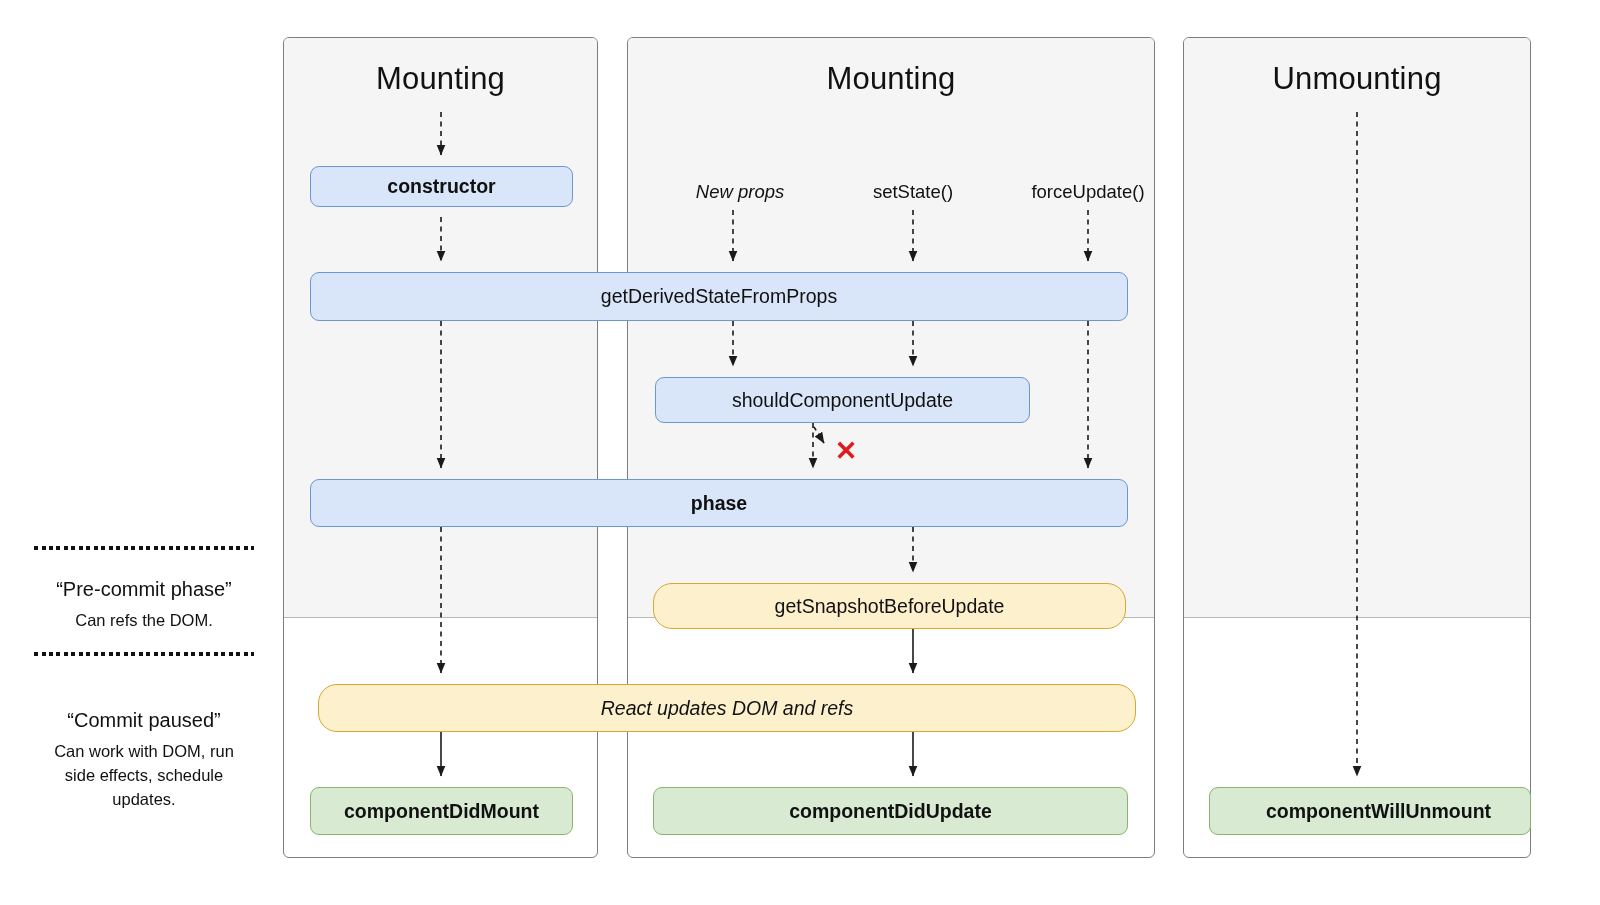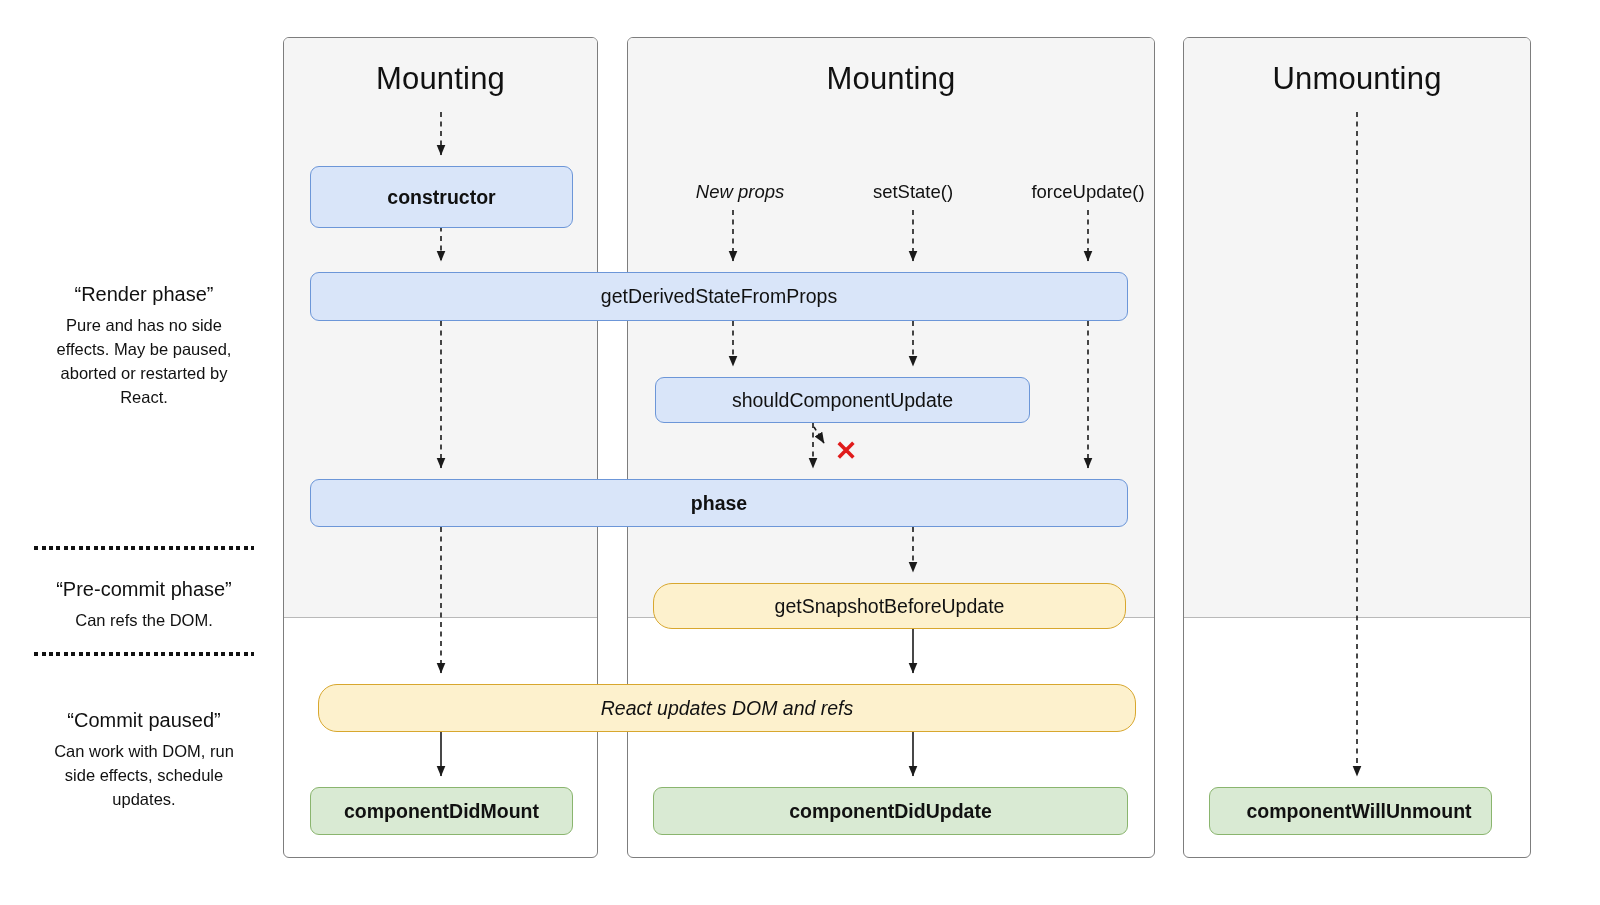--- a/index.html
+++ b/index.html
@@ -97,29 +97,29 @@
     font-size: 19.5px;
     z-index: 4;
     white-space: nowrap;
   }
   .node-blue   { background: #d9e5f9; border-color: #6c96d8; }
   .node-yellow { background: #fdf1cd; border-color: #d8a72e; border-radius: 19px; }
   .node-green  { background: #d9ead3; border-color: #8ab56e; }
   .bold   { font-weight: 700; }
   .italic { font-style: italic; }
 
-  .n-constructor  { left: 310px;  top: 166px; width: 263px; height: 62px; }
+  .n-constructor  { left: 310px;  top: 166px; width: 263px; height: 41px; }
   .n-gdsfp        { left: 310px;  top: 272px; width: 818px; height: 49px; }
   .n-scu          { left: 655px;  top: 377px; width: 375px; height: 46px; }
   .n-render       { left: 310px;  top: 479px; width: 818px; height: 48px; }
   .n-gsbu         { left: 653px;  top: 583px; width: 473px; height: 46px; }
   .n-react-updates{ left: 318px;  top: 684px; width: 818px; height: 48px; }
   .n-cdm          { left: 310px;  top: 787px; width: 263px; height: 48px; }
   .n-cdu          { left: 653px;  top: 787px; width: 475px; height: 48px; }
-  .n-cwu          { left: 1209px; top: 787px; width: 283px; height: 48px; padding-left: 17px; }
+  .n-cwu          { left: 1209px; top: 787px; width: 322px; height: 48px; padding-left: 17px; }
 
   
   .cancel-mark {
     position: absolute;
     left: 846px; top: 451px;
     transform: translate(-50%, -50%);
     color: #e01b1b;
     font-size: 27px;
     font-weight: 700;
     z-index: 5;
@@ -137,24 +137,20 @@
   </section>
   <section class="column col-updating">
     <div class="column-shade"></div>
     <h2 class="column-title">Mounting</h2>
   </section>
   <section class="column col-unmounting">
     <div class="column-shade"></div>
     <h2 class="column-title">Unmounting</h2>
   </section>
 
-  <div class="phase-block phase-render">
-    <p class="phase-title">“Render phase”</p>
-    <p class="phase-desc">Pure and has no side effects. May be paused, aborted or restarted by React.</p>
-  </div>
   <div class="phase-divider divider-1"></div>
   <div class="phase-block phase-pre-commit">
     <p class="phase-title">“Pre-commit phase”</p>
     <p class="phase-desc">Can refs the DOM.</p>
   </div>
   <div class="phase-divider divider-2"></div>
   <div class="phase-block phase-commit">
     <p class="phase-title">“Commit paused”</p>
     <p class="phase-desc">Can work with DOM, run side effects, schedule updates.</p>
   </div>

